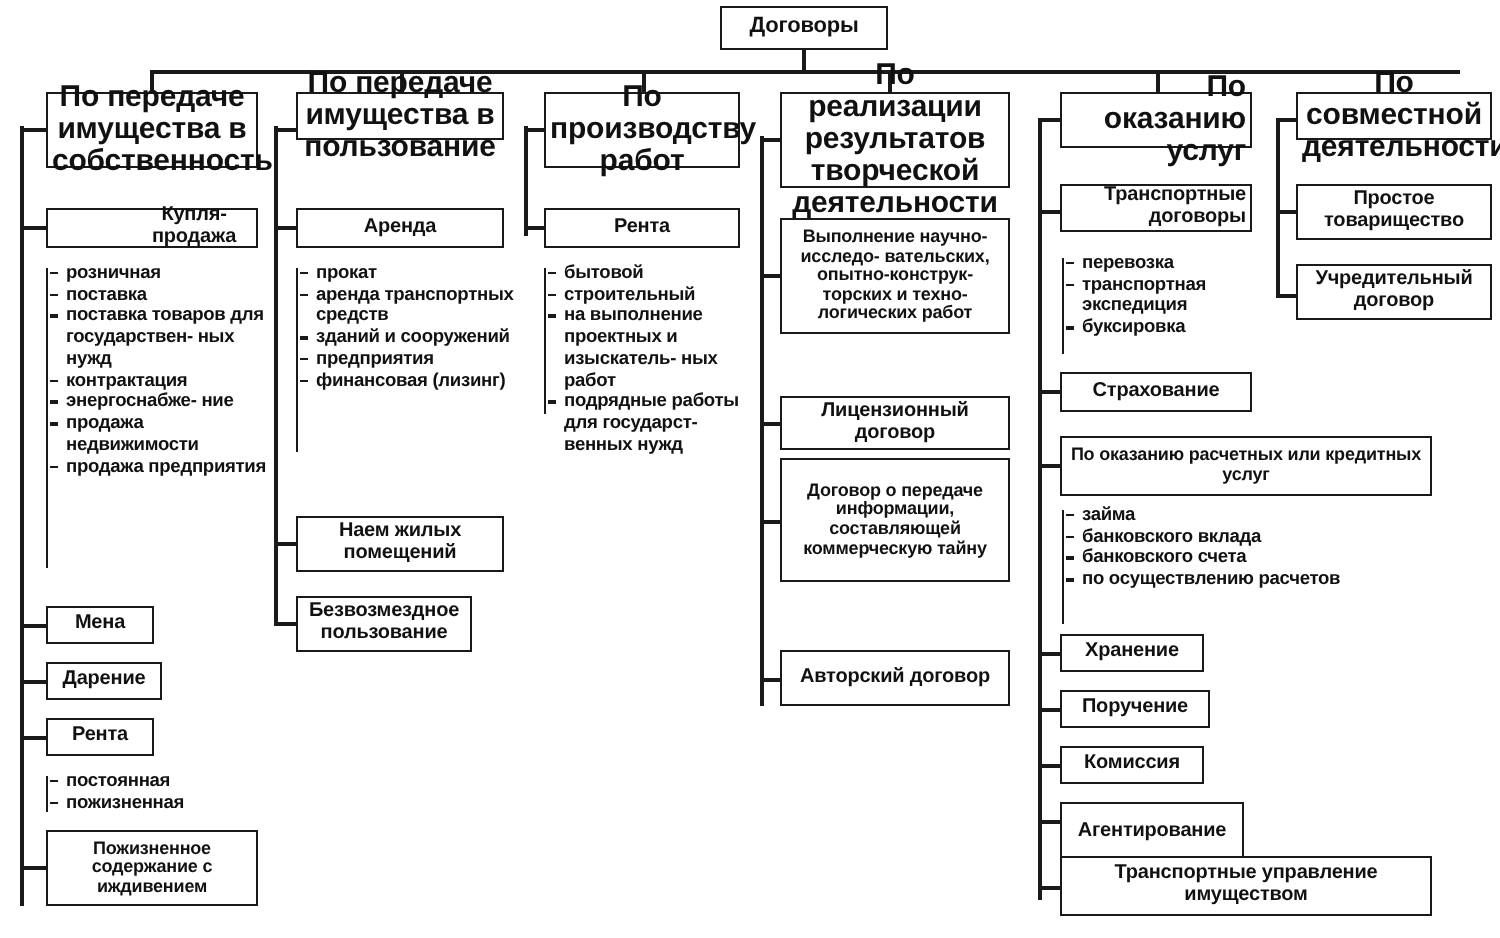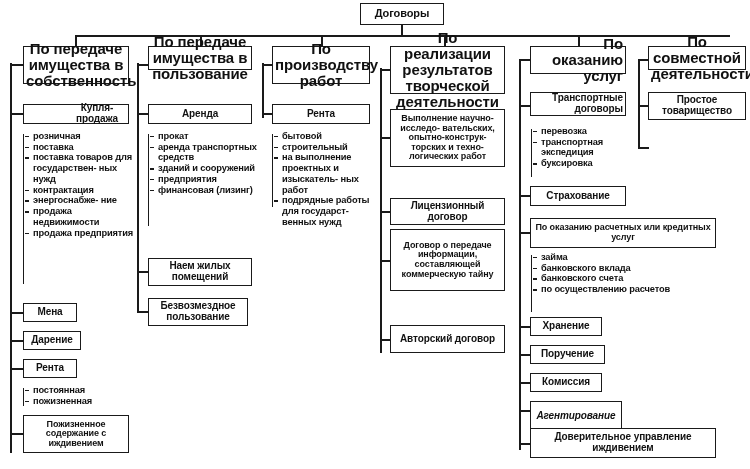--- a/index.html
+++ b/index.html
@@ -154,21 +154,21 @@
     <div class="li">зданий и сооружений</div>
     <div class="li">предприятия</div>
     <div class="li">финансовая (лизинг)</div>
   </div>
 
   <div class="box sub" style="left:148px;top:258px;width:104px;height:28px;">
     <span>Наем жилых помещений</span>
   </div>
   <div class="tick" style="left:137px;top:271px;width:12px;"></div>
 
-  <div class="box sub" style="left:148px;top:298px;width:100px;height:28px;">
+  <div class="box sub" style="left:148px;top:298px;width:88px;height:28px;">
     <span>Безвозмездное пользование</span>
   </div>
   <div class="tick" style="left:137px;top:311px;width:12px;"></div>
 
   <div class="box cat" style="left:272px;top:46px;width:98px;height:38px;">
     <span>По производству работ</span>
   </div>
   <div class="spine" style="left:262px;top:63px;height:55px;"></div>
   <div class="tick" style="left:262px;top:64px;width:11px;"></div>
 
@@ -255,36 +255,39 @@
   <div class="box sub" style="left:530px;top:345px;width:75px;height:19px;">
     <span>Поручение</span>
   </div>
   <div class="tick" style="left:519px;top:354px;width:12px;"></div>
 
   <div class="box sub" style="left:530px;top:373px;width:72px;height:19px;">
     <span>Комиссия</span>
   </div>
   <div class="tick" style="left:519px;top:382px;width:12px;"></div>
 
-  <div class="box sub" style="left:530px;top:401px;width:92px;height:31px;font-style:italic;">
+  <div class="box sub" style="left:530px;top:401px;width:92px;height:31px;">
     <span>Агентирование</span>
   </div>
   <div class="tick" style="left:519px;top:410px;width:12px;"></div>
 
   <div class="box sub" style="left:530px;top:428px;width:186px;height:30px;">
-    <span>Доверительное управление иждивением</span>
+    <span>Транспортные управление имуществом</span>
   </div>
   <div class="tick" style="left:519px;top:443px;width:12px;"></div>
 
   <div class="box cat" style="left:648px;top:46px;width:98px;height:24px;">
     <span>По совместной деятельности</span>
   </div>
   <div class="spine" style="left:638px;top:59px;height:90px;"></div>
   <div class="tick" style="left:638px;top:59px;width:11px;"></div>
 
   <div class="box sub" style="left:648px;top:92px;width:98px;height:28px;">
     <span>Простое товарищество</span>
   </div>
   <div class="tick" style="left:638px;top:105px;width:11px;"></div>
 
+  <div class="box sub" style="left:648px;top:132px;width:98px;height:28px;">
+    <span>Учредительный договор</span>
+  </div>
   <div class="tick" style="left:638px;top:147px;width:11px;"></div>
 
 </div>
 
 </body></html>

